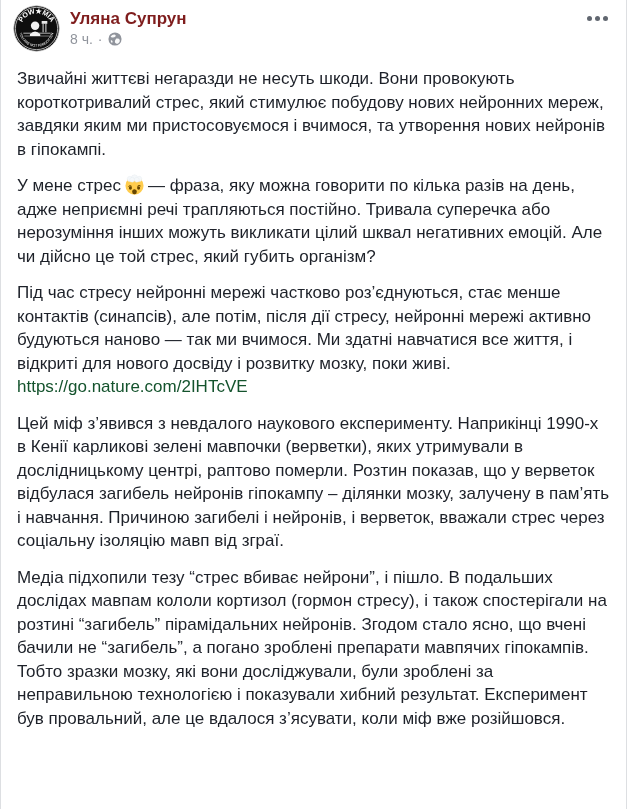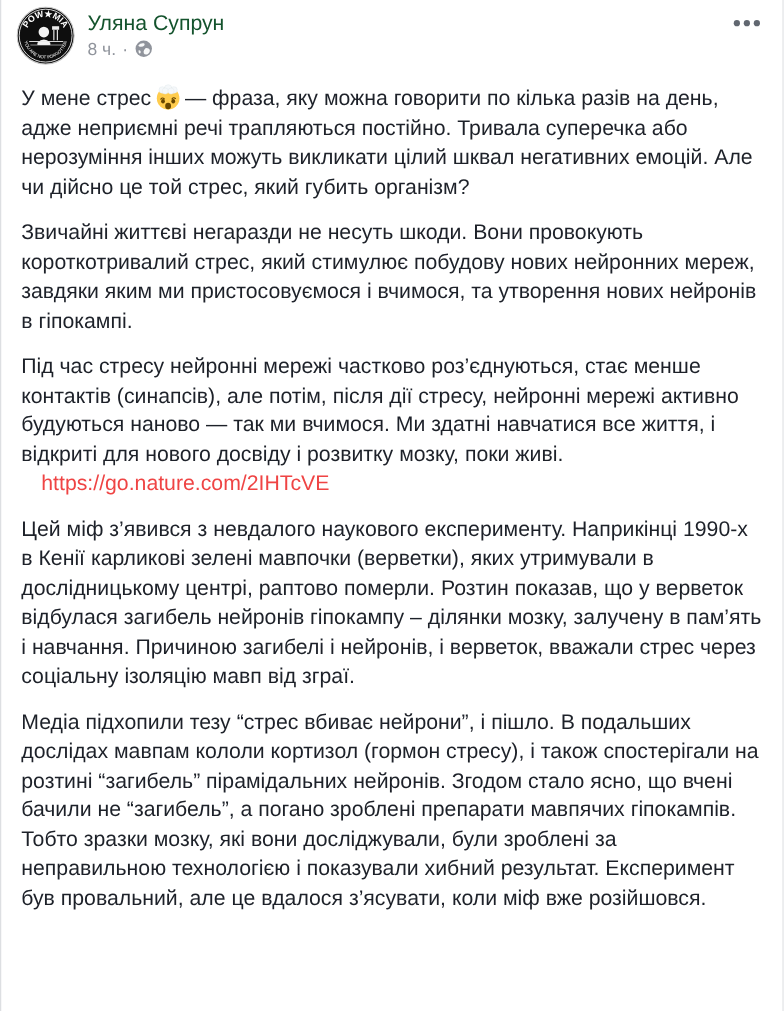--- a/index.html
+++ b/index.html
@@ -6,31 +6,31 @@
   body{font-family:"Liberation Sans","DejaVu Sans",sans-serif;-webkit-font-smoothing:antialiased;}
   .card{
     width:627px;height:809px;box-sizing:border-box;background:#fff;
     border-left:1px solid #dddfe2;border-right:1px solid #dddfe2;
     position:relative;overflow:hidden;
   }
   
   .header{display:flex;align-items:flex-start;padding:5px 16px 0 12px;}
   .avatar{width:47px;height:47px;flex:0 0 47px;border-radius:50%;overflow:hidden;cursor:pointer;}
   .hinfo{margin-left:10px;padding-top:3px;}
-  .author{display:inline-block;color:#14532d;font-weight:400;font-size:17px;line-height:1.25;text-decoration:none;cursor:pointer;}
+  .author{display:inline-block;color:#7f1d1d;font-weight:700;font-size:17px;line-height:1.25;text-decoration:none;cursor:pointer;}
   .meta{display:flex;align-items:center;color:#90949c;font-size:14px;margin-top:2px;}
   .meta .sep{margin:0 5px;}
   .meta .ts{cursor:pointer;}
   .globe{display:inline-flex;width:14px;height:14px;}
   .menu{position:absolute;top:10px;right:16px;display:flex;align-items:center;gap:3px;padding:6px 2px;cursor:pointer;}
   .menu i{display:block;width:5px;height:5px;border-radius:50%;background:#616770;}
   
   .pbody{padding:15px 16px 0 16px;font-size:17px;line-height:23.5px;color:#1d2129;}
   .pbody p{margin:0 0 13px 0;}
-  .pbody a.plink{color:#ef4444;text-decoration:none;cursor:pointer;margin-left:16px;}
+  .pbody a.plink{color:#14532d;text-decoration:none;cursor:pointer;}
   .emoji{display:inline-block;width:21px;height:21px;vertical-align:-4px;margin:0 3px;}
 </style>
 </head>
 <body>
 
 <div class="card">
 
   <div class="header">
 
     <div class="avatar">
@@ -76,38 +76,38 @@
 
     <div class="menu" aria-label="options">
       <i></i>
         <i></i>
         <i></i>
     </div>
   </div>
 
   <div class="pbody">
 
+    <p>Звичайні життєві негаразди не несуть шкоди. Вони провокують короткотривалий стрес, який стимулює побудову нових нейронних мереж, завдяки яким ми пристосовуємося і вчимося, та утворення нових нейронів в гіпокампі.</p>
+
     <p><span>У мене стрес</span><span class="emoji"><svg viewBox="0 0 36 36" width="21" height="21">
         <circle cx="18" cy="20" r="15.5" fill="#ffcc4d"></circle>
         <g fill="#f5f8fa" stroke="#e1e8ed" stroke-width="0.6">
           <circle cx="10" cy="8.5" r="4.5"></circle>
           <circle cx="18" cy="6.5" r="5.2"></circle>
           <circle cx="26" cy="8.5" r="4.5"></circle>
           <circle cx="14" cy="10" r="4.2"></circle>
           <circle cx="22" cy="10" r="4.2"></circle>
         </g>
         <path d="M8,21 q2.2,-2.6 4.6,-0.4" fill="none" stroke="#664500" stroke-width="1.6" stroke-linecap="round"></path>
         <path d="M23.4,20.6 q2.2,-2.6 4.6,-0.4" fill="none" stroke="#664500" stroke-width="1.6" stroke-linecap="round"></path>
         <ellipse cx="11" cy="24" rx="2.6" ry="3.1" fill="#664500"></ellipse>
         <ellipse cx="25" cy="24" rx="2.6" ry="3.1" fill="#664500"></ellipse>
         <ellipse cx="18" cy="30.5" rx="4" ry="4.4" fill="#664500"></ellipse>
       </svg></span><span>— фраза, яку можна говорити по кілька разів на день, адже неприємні речі трапляються постійно. Тривала суперечка або нерозуміння інших можуть викликати цілий шквал негативних емоцій. Але чи дійсно це той стрес, який губить організм?</span></p>
 
-    <p>Звичайні життєві негаразди не несуть шкоди. Вони провокують короткотривалий стрес, який стимулює побудову нових нейронних мереж, завдяки яким ми пристосовуємося і вчимося, та утворення нових нейронів в гіпокампі.</p>
-
     <p><span>Під час стресу нейронні мережі частково роз’єднуються, стає менше контактів (синапсів), але потім, після дії стресу, нейронні мережі активно будуються наново — так ми вчимося. Ми здатні навчатися все життя, і відкриті для нового досвіду і розвитку мозку, поки живі.</span><br>
       <a class="plink">https://go.nature.com/2IHTcVE</a></p>
 
 
     <p>Цей міф з’явився з невдалого наукового експерименту. Наприкінці 1990-х в Кенії карликові зелені мавпочки (верветки), яких утримували в дослідницькому центрі, раптово померли. Розтин показав, що у верветок відбулася загибель нейронів гіпокампу – ділянки мозку, залучену в пам’ять і навчання. Причиною загибелі і нейронів, і верветок, вважали стрес через соціальну ізоляцію мавп від зграї.</p>
 
     <p>Медіа підхопили тезу “стрес вбиває нейрони”, і пішло. В подальших дослідах мавпам кололи кортизол (гормон стресу), і також спостерігали на розтині “загибель” пірамідальних нейронів. Згодом стало ясно, що вчені бачили не “загибель”, а погано зроблені препарати мавпячих гіпокампів. Тобто зразки мозку, які вони досліджували, були зроблені за неправильною технологією і показували хибний результат. Експеримент був провальний, але це вдалося з’ясувати, коли міф вже розійшовся.</p>
 
   </div>
 </div>

